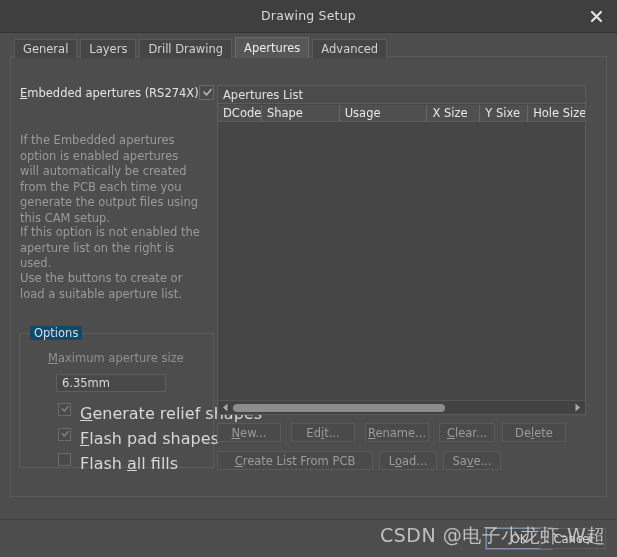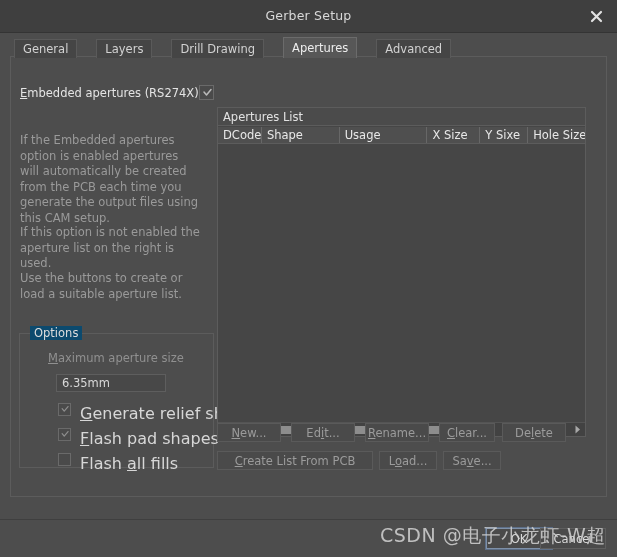--- a/index.html
+++ b/index.html
@@ -63,21 +63,20 @@
     box-sizing: border-box;
   }
   
   .tabbar {
     position: absolute;
     left: 4px; top: 1px;
     height: 21px;
     display: flex;
     align-items: flex-end;
     z-index: 4;
-    gap: 16px;
   }
   .tab {
     height: 19px;
     line-height: 19px;
     padding: 0 8px;
     margin-right: 3px;
     background: #454545;
     border: 1px solid #5a5a5a;
     border-bottom: none;
     color: #d2d2d2;
@@ -210,21 +209,20 @@
   .opt3 { top: 119px; }
   
   .list-panel {
     position: absolute;
     left: 206px; top: 28px;
     width: 369px;
     height: 330px;
     border: 1px solid #5c5c5c;
     background: #464646;
     box-sizing: border-box;
-    margin-top: 22px;
   }
   .list-caption {
     position: absolute;
     left: 0; top: 0;
     width: 100%;
     height: 18px;
     line-height: 18px;
     padding-left: 5px;
     box-sizing: border-box;
     background: #4b4b4b;
@@ -345,21 +343,21 @@
     pointer-events: none;
     font-family: "DejaVu Sans", "Liberation Sans", sans-serif;
   }
 </style>
 </head>
 <body>
 
 <div class="window">
 
   <div class="titlebar">
-    <div class="title-text">Gerber Setup</div>
+    <div class="title-text">Drawing Setup</div>
     <div class="close-btn">
       <svg width="13" height="13" viewBox="0 0 13 13" aria-hidden="true">
         <path d="M2 2 L11 11 M11 2 L2 11" stroke="#e2e2e2" stroke-width="2.2" stroke-linecap="round"></path>
       </svg>
     </div>
   </div>
 
   <div class="content">
 
     <div class="tabbar">

